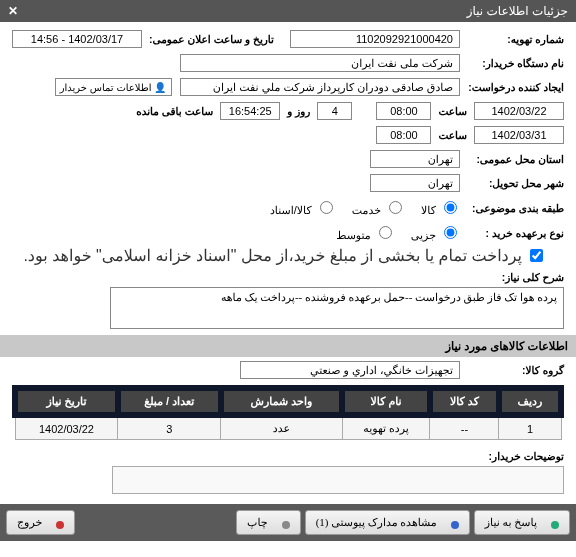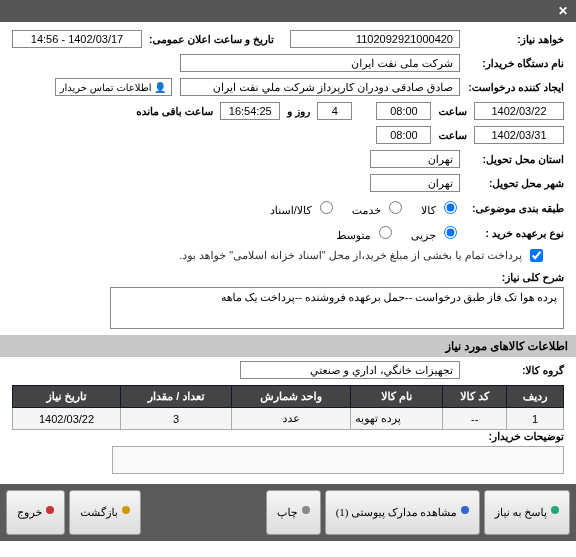--- a/index.html
+++ b/index.html
@@ -84,21 +84,21 @@
 table {
   width: 100%;
   border-collapse: collapse;
   margin-top: 4px;
 }
 th {
   background: #444;
   color: #fff;
   padding: 4px;
   font-size: 11px;
-  border: 1px solid #0f172a;
+  border: 6px solid #0f172a;
 }
 td {
   border: 1px solid #aaa;
   padding: 4px;
   text-align: center;
   font-size: 11px;
   background: #f5f5f5;
 }
 .btn-row {
   background: #5a5a5a;
@@ -109,67 +109,68 @@
   align-items: center;
 }
 .btn-group-left, .btn-group-right {
   display: flex;
   gap: 4px;
 }
 .btn {
   background: linear-gradient(#f5f5f5, #ddd);
   border: 1px solid #999;
   border-radius: 3px;
-  padding: 15px 10px;
+  padding: 5px 10px;
   font-size: 11px;
   cursor: pointer;
   font-family: Tahoma;
   display: flex;
-  align-items: flex-start;
-  gap: 4px;
+  align-items: flex-end;
+  gap: 14px;
 }
 .icon-dot {
   display: inline-block;
   width: 8px; height: 8px;
   border-radius: 50%;
 }
 .contact-btn {
   background: #fff;
   border: 1px solid #888;
   font-size: 10px;
   padding: 2px 4px;
   margin-right: 4px;
   cursor: pointer;
   display: inline-flex;
   align-items: center;
   gap: 3px;
   height: 18px;
 }
 .small-note {
-  font-size: 11px;
+  font-size: 16px;
   color: #333;
 }
 .buyer-note-box {
   border: 1px solid #aaa;
   width: 450px;
   height: 26px;
   background: #f9f9f9;
 }
 </style>
 </head>
 <body>
 
 <div class="titlebar">
+  <span>جزئیات اطلاعات نیاز</span>
   <span class="close-x">✕</span>
 </div>
 
 <div class="content">
 
   <div class="row">
-    <span class="label">خواهد نیاز:</span>
+    <span class="label">شماره تهویه:</span>
     <input class="input input-wide" readonly="" value="1102092921000420" style="">
     <span class="label-sm" style="margin-right:12px">تاریخ و ساعت اعلان عمومی:</span>
     <input class="input input-datetime" readonly="" value="1402/03/17 - 14:56" style="">
   </div>
 
   <div class="row">
     <span class="label">نام دستگاه خریدار:</span>
     <input class="input input-xwide" readonly="" value="شرکت ملی نفت ایران" style="">
   </div>
 
@@ -192,21 +193,21 @@
     <span class="label-sm">ساعت باقی مانده</span>
   </div>
 
   <div class="row">
     <input class="input input-date" readonly="" value="1402/03/31" style="">
     <span class="label-sm">ساعت</span>
     <input class="input input-time" readonly="" value="08:00" style="">
   </div>
 
   <div class="row">
-    <span class="label">استان محل تحویل:</span>
+    <span class="label">استان محل عمومی:</span>
     <input class="input input-city" readonly="" value="تهران" style="">
   </div>
 
   <div class="row">
     <span class="label">شهر محل تحویل:</span>
     <input class="input input-city" readonly="" value="تهران" style="">
   </div>
 
   <div class="row radio-group">
     <span class="label">طبقه بندی موضوعی:</span>
@@ -237,37 +238,37 @@
     <input class="input" style="width: 220px; text-align: right; padding-right: 6px;" readonly="" value="تجهيزات خانگي، اداري و صنعتي">
   </div>
 
   <table>
     <thead>
       <tr>
         <th>ردیف</th>
         <th>کد کالا</th>
         <th>نام کالا</th>
         <th>واحد شمارش</th>
-        <th>تعداد / مقدار</th>
+        <th>تعداد / مبلغ</th>
         <th>تاریخ نیاز</th>
       </tr>
     </thead>
     <tbody>
       <tr>
         <td>1</td>
         <td>--</td>
-        <td style="text-align:left">پرده تهویه</td>
+        <td style="text-align:center">پرده تهویه</td>
         <td>عدد</td>
         <td>3</td>
         <td>1402/03/22</td>
       </tr>
     </tbody>
   </table>
 
-  <div class="row" style="align-items:flex-start;">
+  <div class="row" style="margin-top:10px; align-items:flex-start;">
     <span class="label">توضیحات خریدار:</span>
     <div class="buyer-note-box"></div>
   </div>
 
   <div class="btn-row">
     <div class="btn-group-right">
       <button class="btn">
         <span class="icon-dot" style="background:#2a7"></span>
         <span>پاسخ به نیاز</span>
       </button>
@@ -275,23 +276,19 @@
         <span class="icon-dot" style="background:#36c"></span>
         <span>مشاهده مدارک پیوستی (1)</span>
       </button>
       <button class="btn">
         <span class="icon-dot" style="background:#888"></span>
         <span>چاپ</span>
       </button>
     </div>
     <div class="btn-group-left">
       <button class="btn">
-        <span class="icon-dot" style="background:#c90"></span>
-        <span>بازگشت</span>
-      </button>
-      <button class="btn">
         <span class="icon-dot" style="background:#c33"></span>
         <span>خروج</span>
       </button>
     </div>
   </div>
 
 </div>
 
 </body></html>

